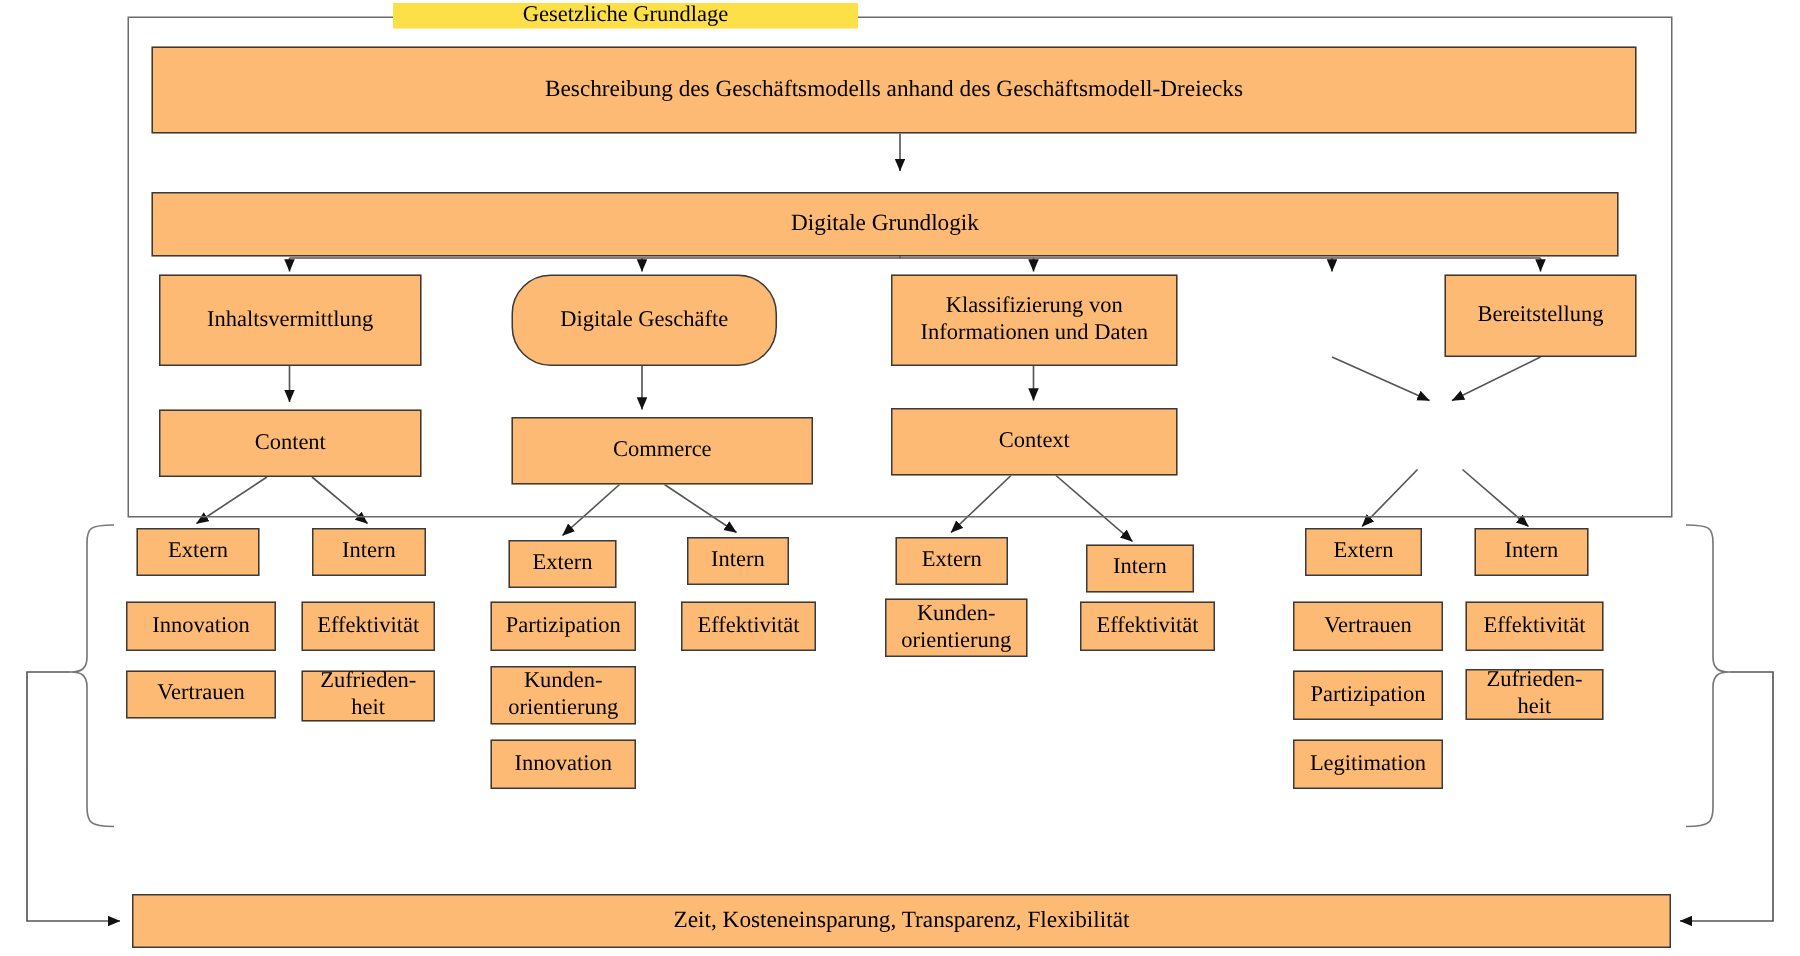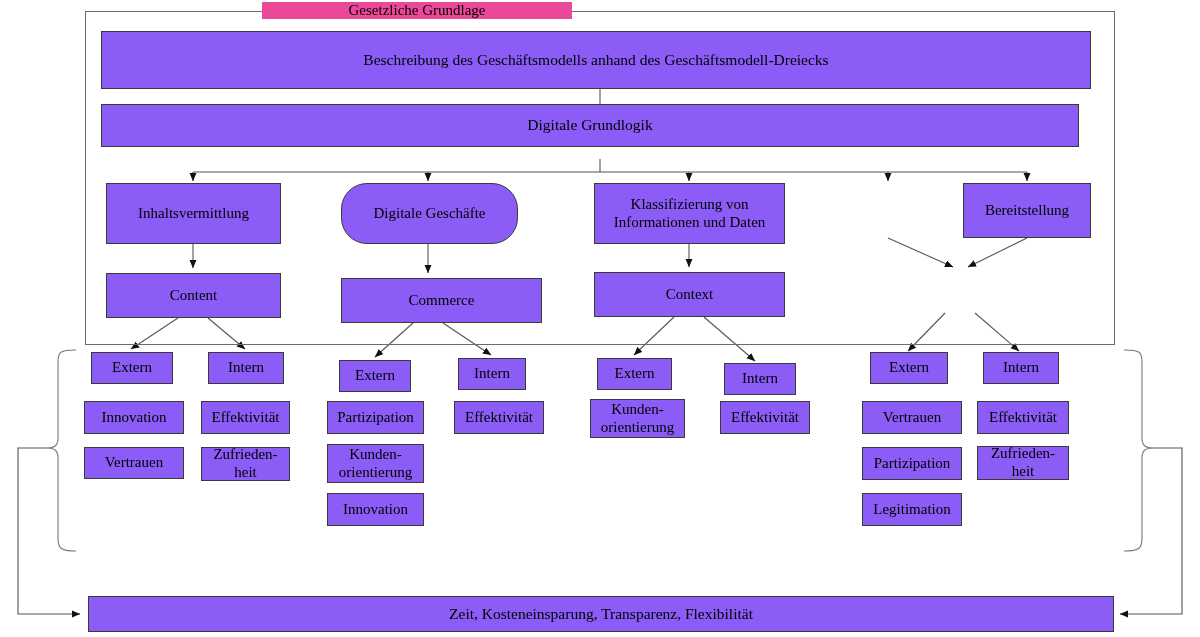--- a/index.html
+++ b/index.html
@@ -20,34 +20,34 @@
     left: 0;
     top: 0;
     width: 1200px;
     height: 637px;
     pointer-events: none;
   }
   .box {
     position: absolute;
     box-sizing: border-box;
     border: 1px solid #3a3a3a;
-    background: #8b5cf6;
+    background: #fdba74;
     display: flex;
     align-items: center;
     justify-content: center;
     text-align: center;
     line-height: 1.18;
     color: #000000;
     font-size: 15px;
     padding: 1px 3px;
   }
   .box.wide { font-size: 15.5px; }
   .frame-title {
     position: absolute;
-    background: #ec4899;
+    background: #fde047;
     padding: 0 10px;
     font-size: 15px;
     color: #000;
     white-space: nowrap;
     text-align: center;
   }
   .outer-frame {
     position: absolute;
     box-sizing: border-box;
     border: 1px solid #6b6b6b;
@@ -110,21 +110,21 @@
       <path d="M 1153,448 L 1182,448 L 1182,614 L 1120,614" stroke="#555" marker-end="url(#arr)"></path>
     </g>
   </svg>
 
   <div class="outer-frame" style="left:85px; top:11px; width:1030px; height:334px;"></div>
   <div class="frame-gap" style="left:262px; top:9px; width:290px;"></div>
   <div class="frame-title" style="left:262px; top:2px; width:290px;">Gesetzliche Grundlage</div>
 
   <div class="box wide" style="left:101px; top:31px; width:990px; height:58px;">Beschreibung des Geschäftsmodells anhand des Geschäftsmodell-Dreiecks</div>
 
-  <div class="box wide" style="left:101px; top:104px; width:978px; height:43px;">Digitale Grundlogik</div>
+  <div class="box wide" style="left:101px; top:128px; width:978px; height:43px;">Digitale Grundlogik</div>
 
   <div class="box" style="left:106px; top:183px; width:175px; height:61px;">Inhaltsvermittlung</div>
   <div class="box" style="left:341px; top:183px; width:177px; height:61px;border-radius:26px;">Digitale Geschäfte</div>
   <div class="box" style="left:594px; top:183px; width:191px; height:61px;">Klassifizierung von Informationen und Daten</div>
   <div class="box" style="left:963px; top:183px; width:128px; height:55px;">Bereitstellung</div>
 
   <div class="box" style="left:106px; top:273px; width:175px; height:45px;">Content</div>
   <div class="box" style="left:341px; top:278px; width:201px; height:45px;">Commerce</div>
   <div class="box" style="left:594px; top:272px; width:191px; height:45px;">Context</div>
 

